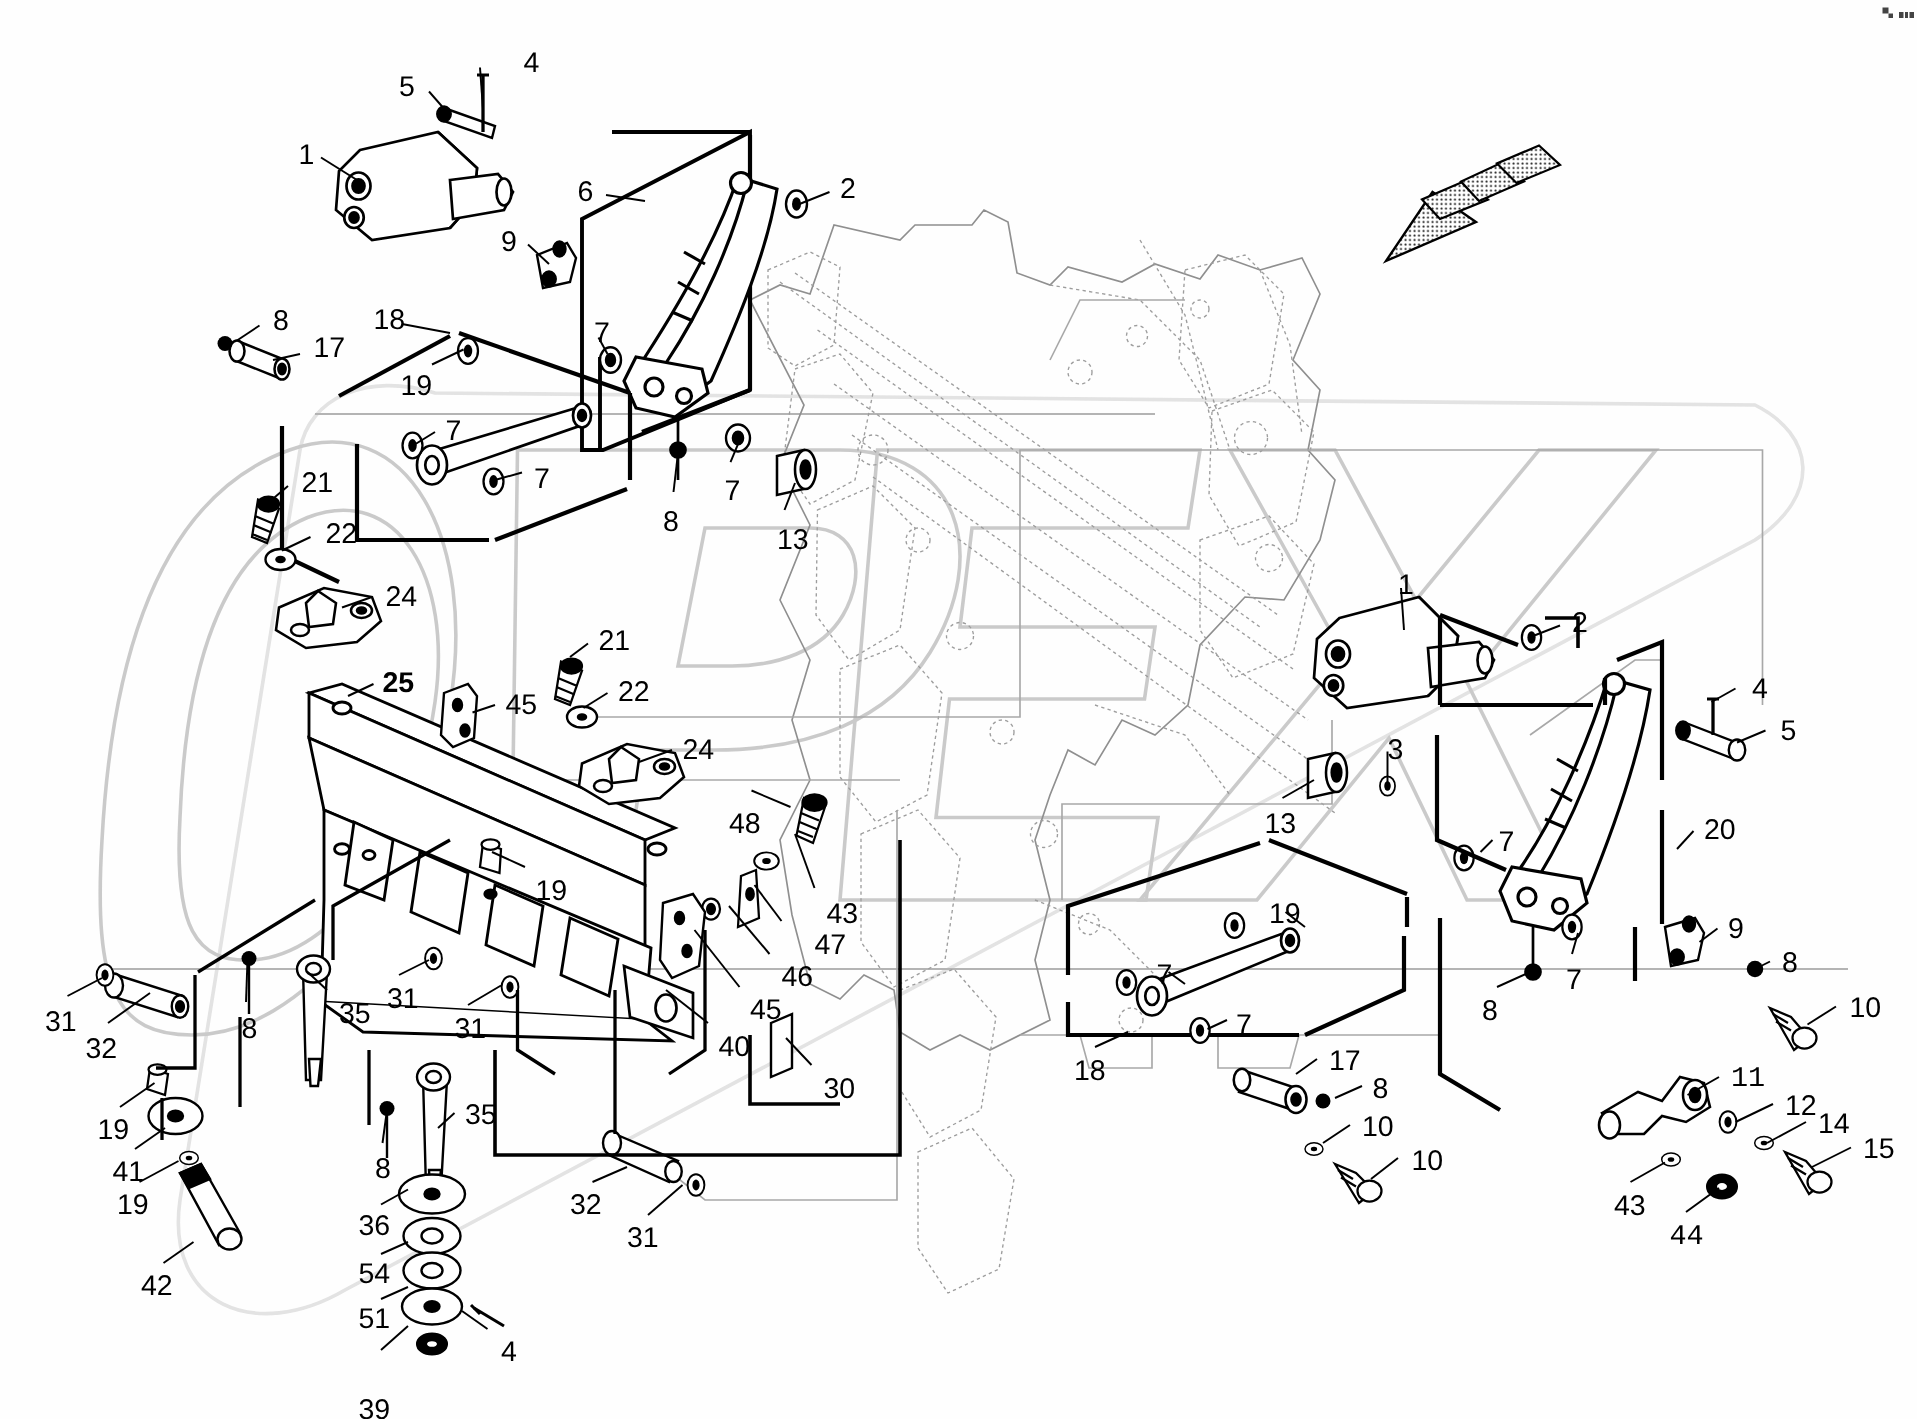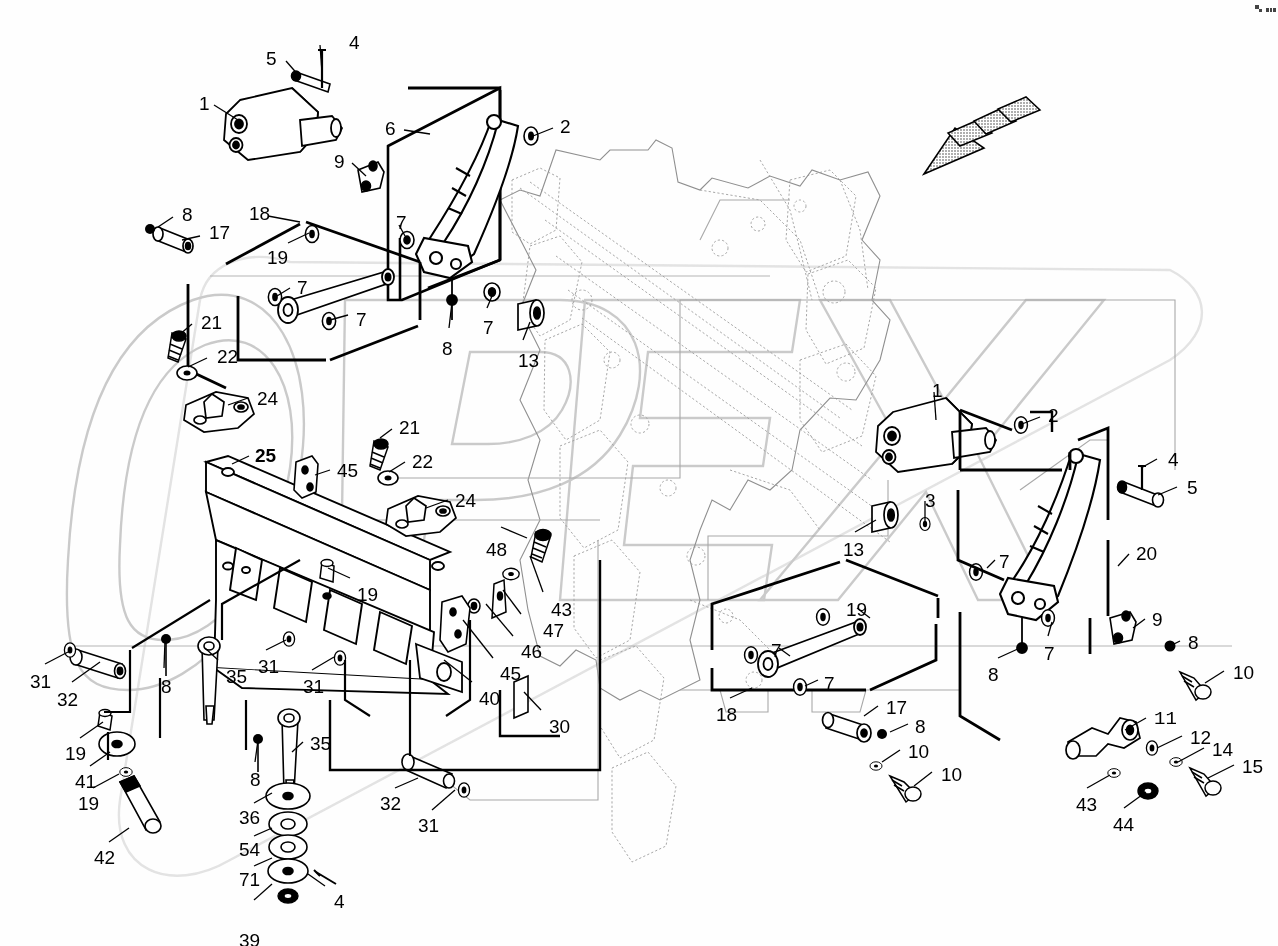--- a/index.html
+++ b/index.html
@@ -646,21 +646,21 @@
       <div class="lbl" style="left: 258px; top: 657px;">31</div>
       <div class="lbl" style="left: 303px; top: 677px;">31</div>
       <div class="lbl" style="left: 65px; top: 744px;">19</div>
       <div class="lbl" style="left: 75px; top: 772px;">41</div>
       <div class="lbl" style="left: 78px; top: 794px;">19</div>
       <div class="lbl" style="left: 94px; top: 848px;">42</div>
       <div class="lbl" style="left: 250px; top: 770px;">8</div>
       <div class="lbl" style="left: 310px; top: 734px;">35</div>
       <div class="lbl" style="left: 239px; top: 808px;">36</div>
       <div class="lbl" style="left: 239px; top: 840px;">54</div>
-      <div class="lbl" style="left: 239px; top: 870px;">71</div>
+      <div class="lbl" style="left: 239px; top: 870px;">51</div>
       <div class="lbl" style="left: 239px; top: 931px;">39</div>
       <div class="lbl" style="left: 334px; top: 892px;">4</div>
       <div class="lbl" style="left: 380px; top: 794px;">32</div>
       <div class="lbl" style="left: 418px; top: 816px;">31</div>
       <div class="lbl" style="left: 932px; top: 381px;">1</div>
       <div class="lbl" style="left: 1048px; top: 406px;">2</div>
       <div class="lbl" style="left: 1168px; top: 450px;">4</div>
       <div class="lbl" style="left: 1187px; top: 478px;">5</div>
       <div class="lbl" style="left: 925px; top: 491px;">3</div>
       <div class="lbl" style="left: 843px; top: 540px;">13</div>
@@ -677,16 +677,16 @@
       <div class="lbl" style="left: 716px; top: 705px;">18</div>
       <div class="lbl" style="left: 886px; top: 698px;">17</div>
       <div class="lbl" style="left: 915px; top: 717px;">8</div>
       <div class="lbl" style="left: 908px; top: 742px;">10</div>
       <div class="lbl" style="left: 941px; top: 765px;">10</div>
       <div class="lbl" style="left: 1154px; top: 710px; font-family: Liberation Mono, monospace;">11</div>
       <div class="lbl" style="left: 1190px; top: 728px;">12</div>
       <div class="lbl" style="left: 1212px; top: 740px; text-align: center;">14</div>
       <div class="lbl" style="left: 1242px; top: 757px;">15</div>
       <div class="lbl" style="left: 1076px; top: 795px;">43</div>
-      <div class="lbl" style="left: 1113px; top: 815px;">44</div>
+      <div class="lbl" style="left: 1113px; top: 815px; font-family: Liberation Mono, monospace;">44</div>
     </div>
 
 </div>
 
 </body></html>

